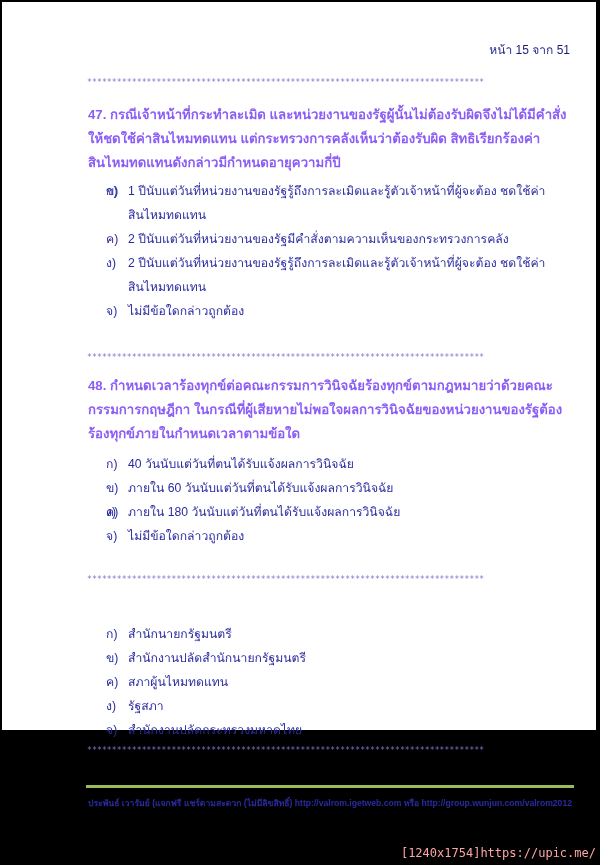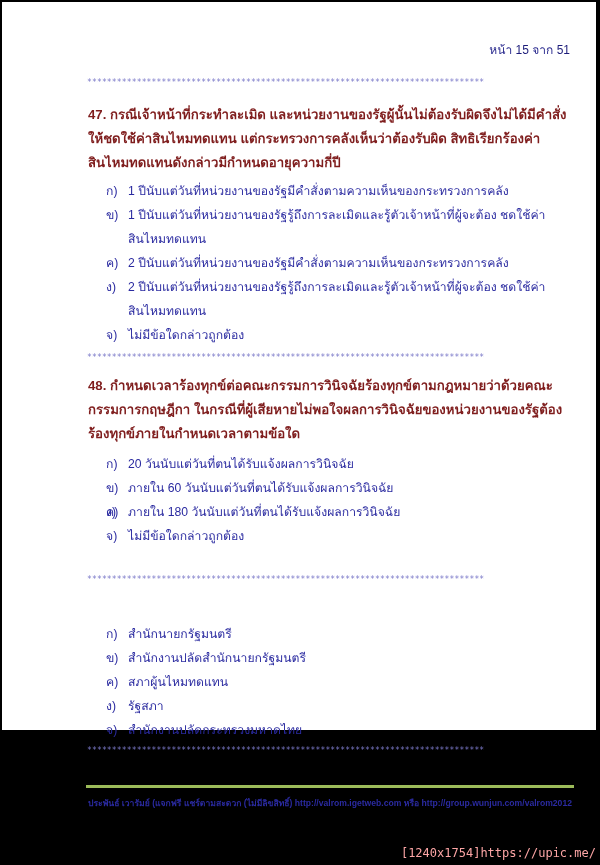--- a/index.html
+++ b/index.html
@@ -43,21 +43,21 @@
       color: #7a78c8;
       line-height: 10px;
     }
     .question {
       position: absolute;
       left: 86px;
       width: 488px;
       font-weight: bold;
       font-size: 13.2px;
       line-height: 24px;
-      color: #7f1d1d;
+      color: #8b5cf6;
     }
     .options {
       position: absolute;
       left: 104px;
       width: 470px;
       margin: 0;
       padding: 0;
       list-style: none;
     }
     .option {
@@ -110,21 +110,20 @@
     <span>จาก</span>
     <span class="num">51</span>
   </div>
 
   <div class="separator" style="top:76px;">********************************************************************************</div>
 
   <div class="question" style="top:101px;">47. กรณีเจ้าหน้าที่กระทำละเมิด และหน่วยงานของรัฐผู้นั้นไม่ต้องรับผิดจึงไม่ได้มีคำสั่งให้ชดใช้ค่าสินไหมทดแทน แต่กระทรวงการคลังเห็นว่าต้องรับผิด สิทธิเรียกร้องค่าสินไหมทดแทนดังกล่าวมีกำหนดอายุความกี่ปี</div>
   <ul class="options" style="top:177px;">
     <li class="option">
       <span class="marker">ก)</span>
-      <span>1 ปีนับแต่วันที่หน่วยงานของรัฐมีคำสั่งตามความเห็นของกระทรวงการคลัง</span>
     </li>
     <li class="option">
       <span class="marker">ข)</span>
       <span>1 ปีนับแต่วันที่หน่วยงานของรัฐรู้ถึงการละเมิดและรู้ตัวเจ้าหน้าที่ผู้จะต้อง ชดใช้ค่าสินไหมทดแทน</span>
     </li>
     <li class="option">
       <span class="marker">ค)</span>
       <span>2 ปีนับแต่วันที่หน่วยงานของรัฐมีคำสั่งตามความเห็นของกระทรวงการคลัง</span>
     </li>
     <li class="option">
@@ -136,21 +135,21 @@
       <span>ไม่มีข้อใดกล่าวถูกต้อง</span>
     </li>
   </ul>
 
   <div class="separator" style="top:351px;">********************************************************************************</div>
 
   <div class="question" style="top:372px;">48. กำหนดเวลาร้องทุกข์ต่อคณะกรรมการวินิจฉัยร้องทุกข์ตามกฎหมายว่าด้วยคณะกรรมการกฤษฎีกา ในกรณีที่ผู้เสียหายไม่พอใจผลการวินิจฉัยของหน่วยงานของรัฐต้องร้องทุกข์ภายในกำหนดเวลาตามข้อใด</div>
   <ul class="options" style="top:450px;">
     <li class="option">
       <span class="marker">ก)</span>
-      <span>20 วันนับแต่วันที่ตนได้รับแจ้งผลการวินิจฉัย</span>
+      <span>40 วันนับแต่วันที่ตนได้รับแจ้งผลการวินิจฉัย</span>
     </li>
     <li class="option">
       <span class="marker">ข)</span>
       <span>ภายใน 60 วันนับแต่วันที่ตนได้รับแจ้งผลการวินิจฉัย</span>
     </li>
     <li class="option">
       <span class="marker">ค)</span>
     </li>
     <li class="option">
       <span class="marker">ง)</span>

